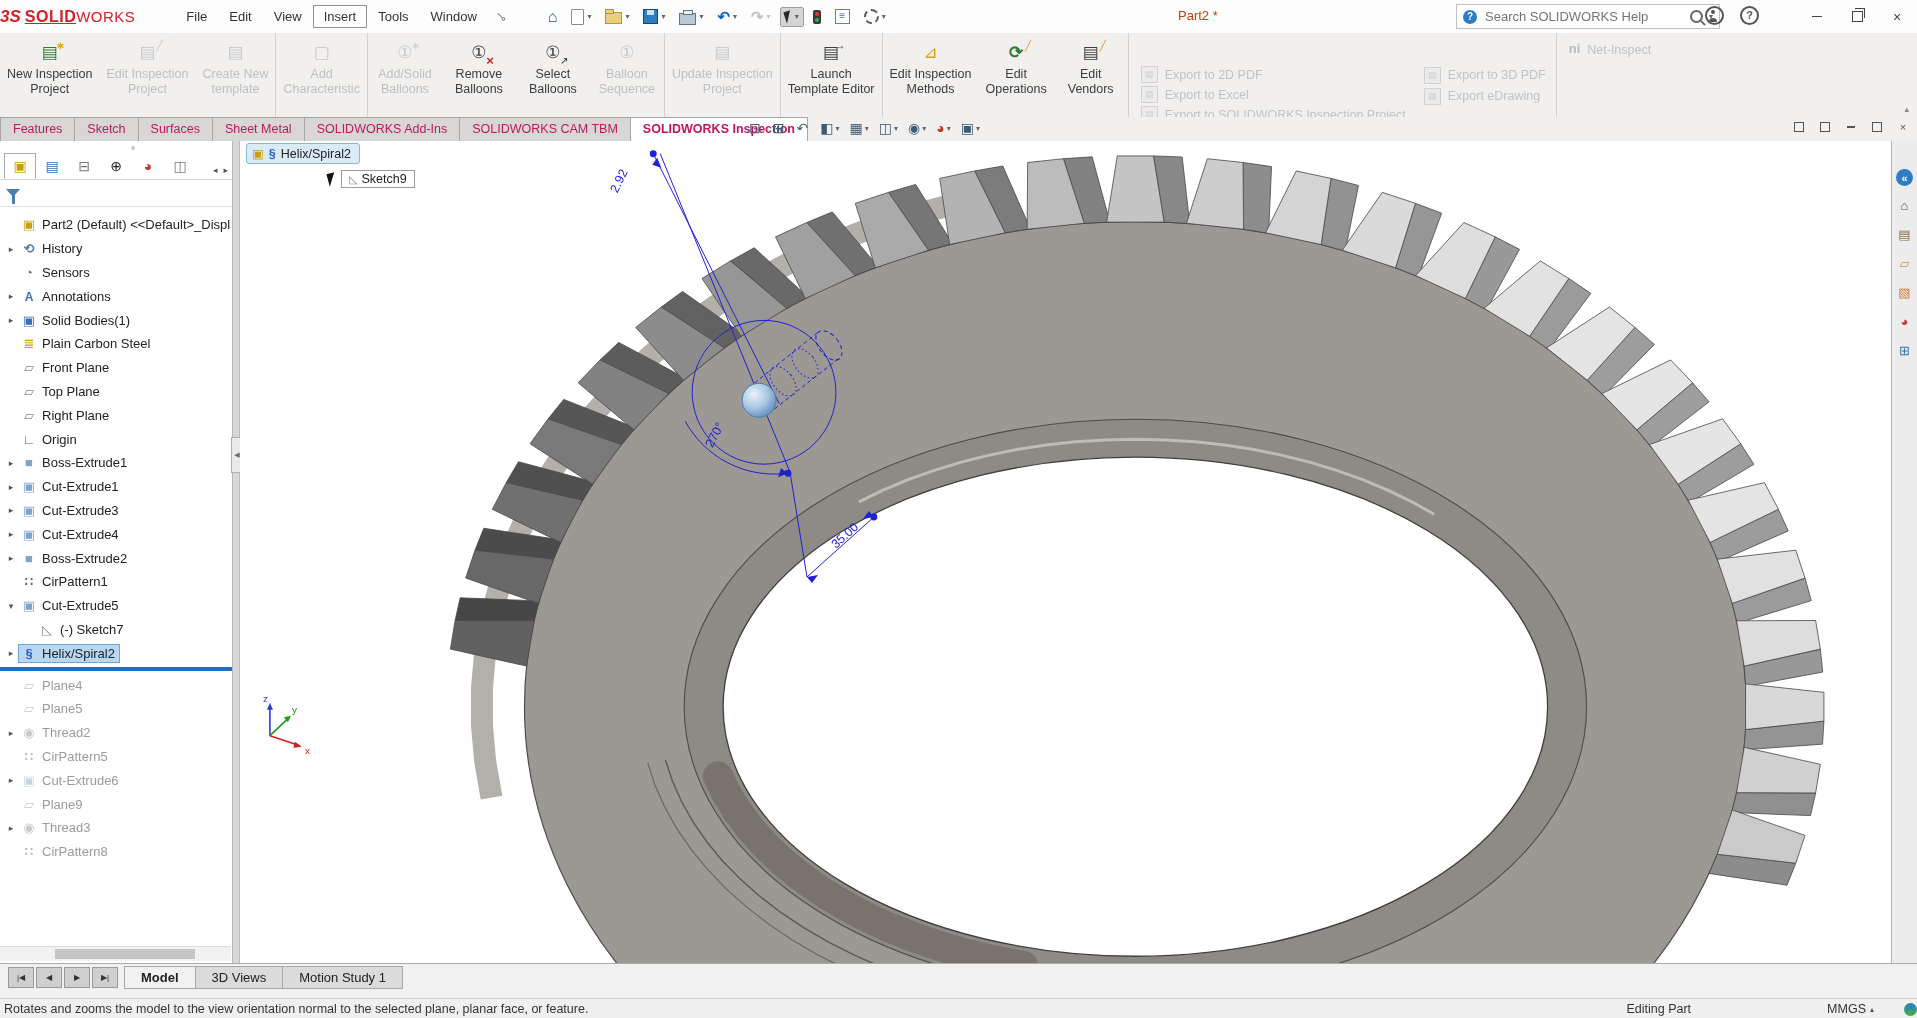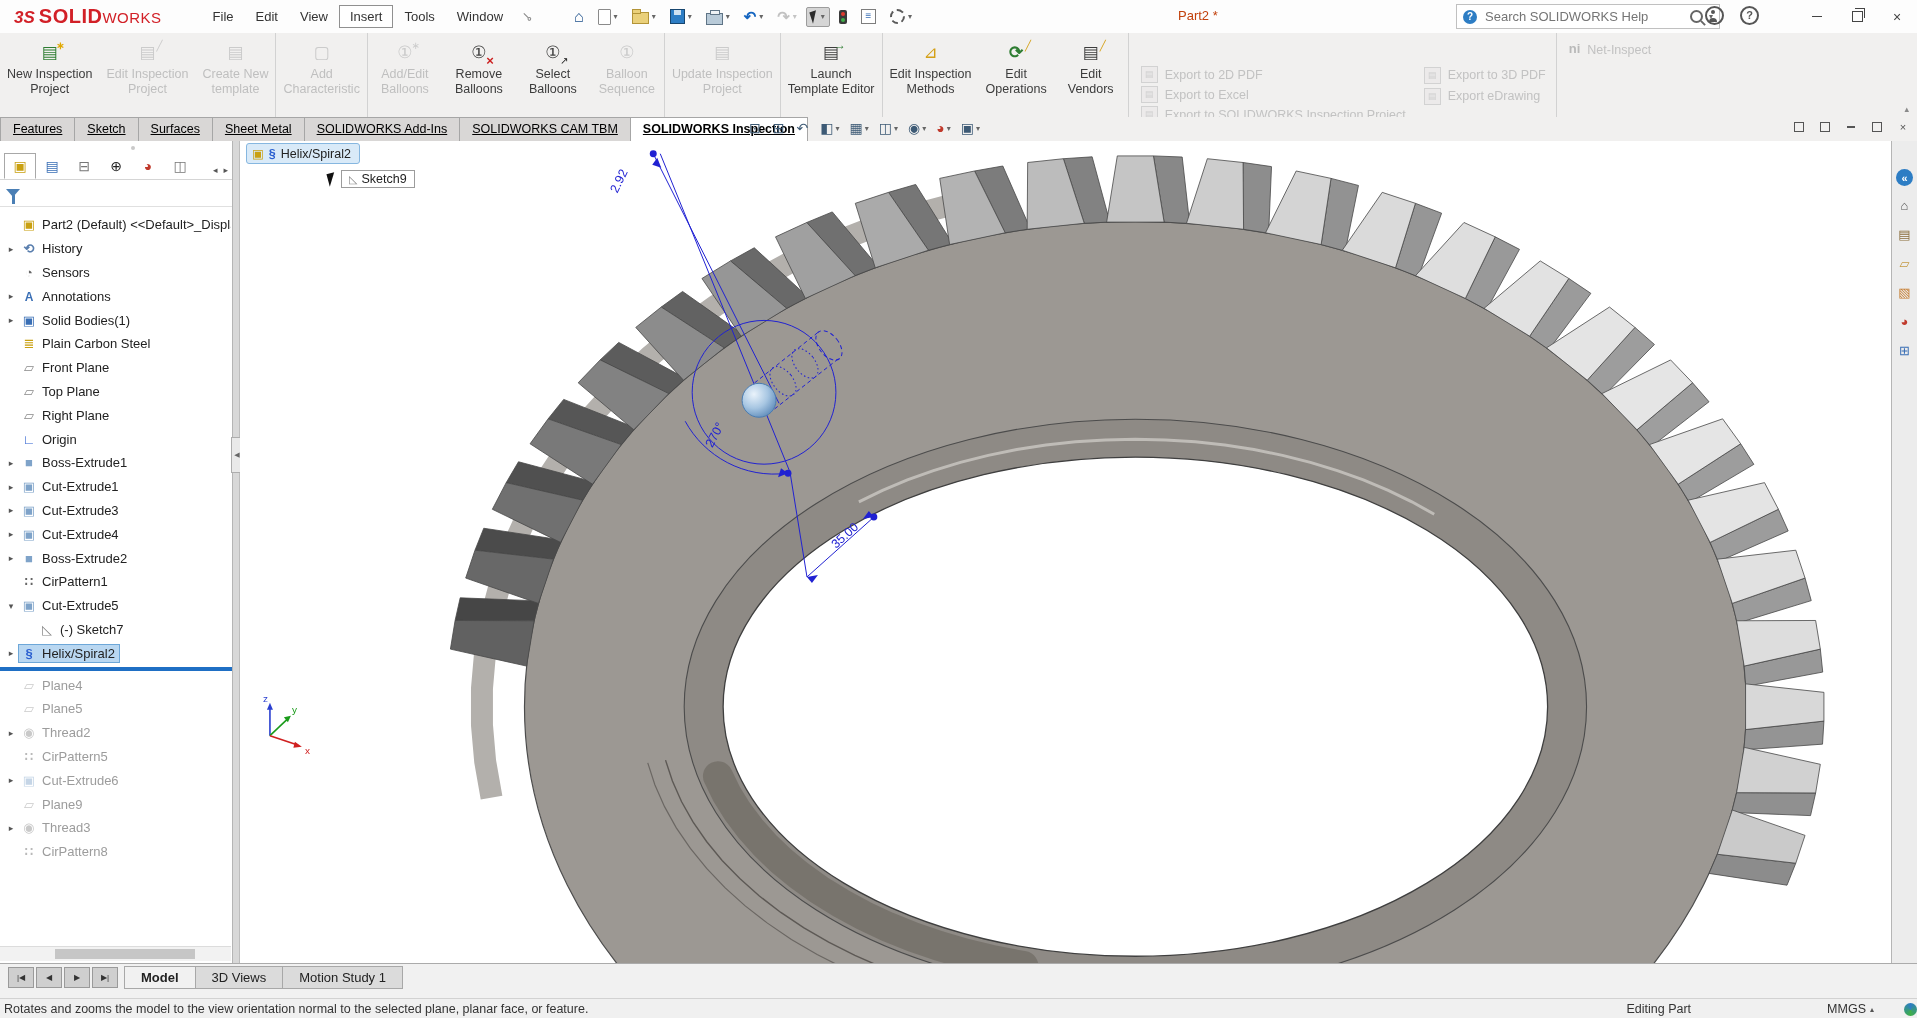--- a/index.html
+++ b/index.html
@@ -1,22 +1,22 @@
 <!DOCTYPE html>
 <html><head>
 <meta charset="utf-8">
 <style>
   html,body{margin:0;padding:0;width:1917px;height:1018px;overflow:hidden;
     font-family:"Liberation Sans",sans-serif;background:#fff;-webkit-font-smoothing:antialiased;}
   #app{position:relative;width:1917px;height:1018px;background:#fff;font-size:13px;color:#222;}
   
   .titlebar{position:absolute;left:0;top:0;width:100%;height:33px;background:#fdfdfd;border-bottom:1px solid #e3e3e3;display:flex;align-items:center;}
-  .brand{display:flex;align-items:baseline;margin-left:14px;color:#d22027;white-space:nowrap;}
+  .brand{display:flex;align-items:baseline;color:#d22027;white-space:nowrap;}
   .brand .b3s{font-weight:bold;font-style:italic;font-size:17px;margin-right:4px;}
-  .brand .bb{font-weight:bold;font-size:20px;letter-spacing:.5px;}
+  .brand .bb{font-weight:bold;font-size:16px;letter-spacing:.5px;text-decoration:underline;}
   .brand .bl{font-weight:normal;font-size:15px;letter-spacing:.5px;}
   .menus{display:flex;margin-left:40px;}
   .menu{padding:4px 11px;color:#333;}
   .menu.active{border:1px solid #909090;background:#fff;padding:3px 10px;}
   .pin{display:inline-block;transform:rotate(45deg);color:#8b8b8b;font-size:13px;margin:0 8px;}
   .tbar{display:flex;align-items:center;margin-left:28px;gap:4px;}
   .tbtn{display:flex;align-items:center;gap:3px;padding:4px 5px;border-radius:2px;}
   .tbtn.pressed{background:#d5d5d5;border:1px solid #9c9c9c;padding:3px 4px;}
   .dd{font-size:8px;color:#666;}
   .dd.dis{color:#c4c4c4;}
@@ -84,21 +84,21 @@
   .xgroup{border-left:1px solid #d2d2d2;display:flex;padding:6px 10px 0 12px;gap:18px;}
   .xcol{display:flex;flex-direction:column;gap:3px;margin-top:27px;}
   .xitem{display:flex;align-items:center;gap:7px;color:#c2c2c2;font-size:12.5px;height:18px;white-space:nowrap;}
   .xic{width:15px;height:15px;border:1px solid #d2d2d2;background:#eceaea;font-size:9px;color:#cfcfcf;text-align:center;line-height:14px;}
   .nigroup{border-left:1px solid #d2d2d2;display:flex;align-items:flex-start;padding:8px 12px;}
   .niic{font-weight:bold;font-size:13px;color:#b9b9b9;margin-right:7px;}
   .ribbon-collapse{position:absolute;right:8px;bottom:3px;color:#8a8a8a;font-size:9px;}
   
   .tabrow{position:absolute;left:0;top:117px;width:100%;height:24px;background:#f1f0ef;border-bottom:1px solid #c9c9c9;}
   .ctabs{display:flex;height:100%;align-items:stretch;}
-  .ctab{padding:4px 12px 3px;background:#d9d7d6;border:1px solid #a6a6a6;border-bottom:none;font-size:12.5px;color:#000000;white-space:nowrap;margin-right:-1px;text-decoration:underline;}
+  .ctab{padding:4px 12px 3px;background:#d9d7d6;border:1px solid #a6a6a6;border-bottom:none;font-size:12.5px;color:#be185d;white-space:nowrap;margin-right:-1px;}
   .ctab.active{background:#fff;font-weight:bold;}
   .headsup{position:absolute;left:745px;top:1px;display:flex;align-items:center;gap:2px;}
   .hico{display:flex;align-items:center;padding:2px 4px;color:#3d5a75;}
   .hico .hg{font-size:14px;}
   .hico .hc{font-size:8px;color:#666;margin-left:2px;}
   .hico[data-name="edit-appearance-button"] .hg{color:#c0392b;}
   .docwin{position:absolute;right:6px;top:2px;display:flex;gap:10px;align-items:center;}
   .dwbtn{width:16px;height:16px;display:flex;align-items:center;justify-content:center;color:#555;font-size:11px;}
   .dwbox{width:8px;height:8px;border:1.5px solid #555;}
   .dwline{width:8px;height:1.5px;background:#555;}
@@ -286,21 +286,21 @@
         </div>
 
         <div class="rbtn sep" data-name="add-characteristic-button" data-icon="add-characteristic">
           <span class="ric" data-name="ribbon-button-icon"></span>
           <span>Add</span>
           <span>Characteristic</span>
         </div>
 
         <div class="rbtn sep" data-name="add-edit-balloons-button" data-icon="add-balloons">
           <span class="ric" data-name="ribbon-button-icon"></span>
-          <span>Add/Edit</span>
+          <span>Add/Solid</span>
           <span>Balloons</span>
         </div>
 
         <div class="rbtn en" data-name="remove-balloons-button" data-icon="remove-balloons">
           <span class="ric" data-name="ribbon-button-icon"></span>
           <span>Remove</span>
           <span>Balloons</span>
         </div>
 
         <div class="rbtn en" data-name="select-balloons-button" data-icon="select-balloons">

